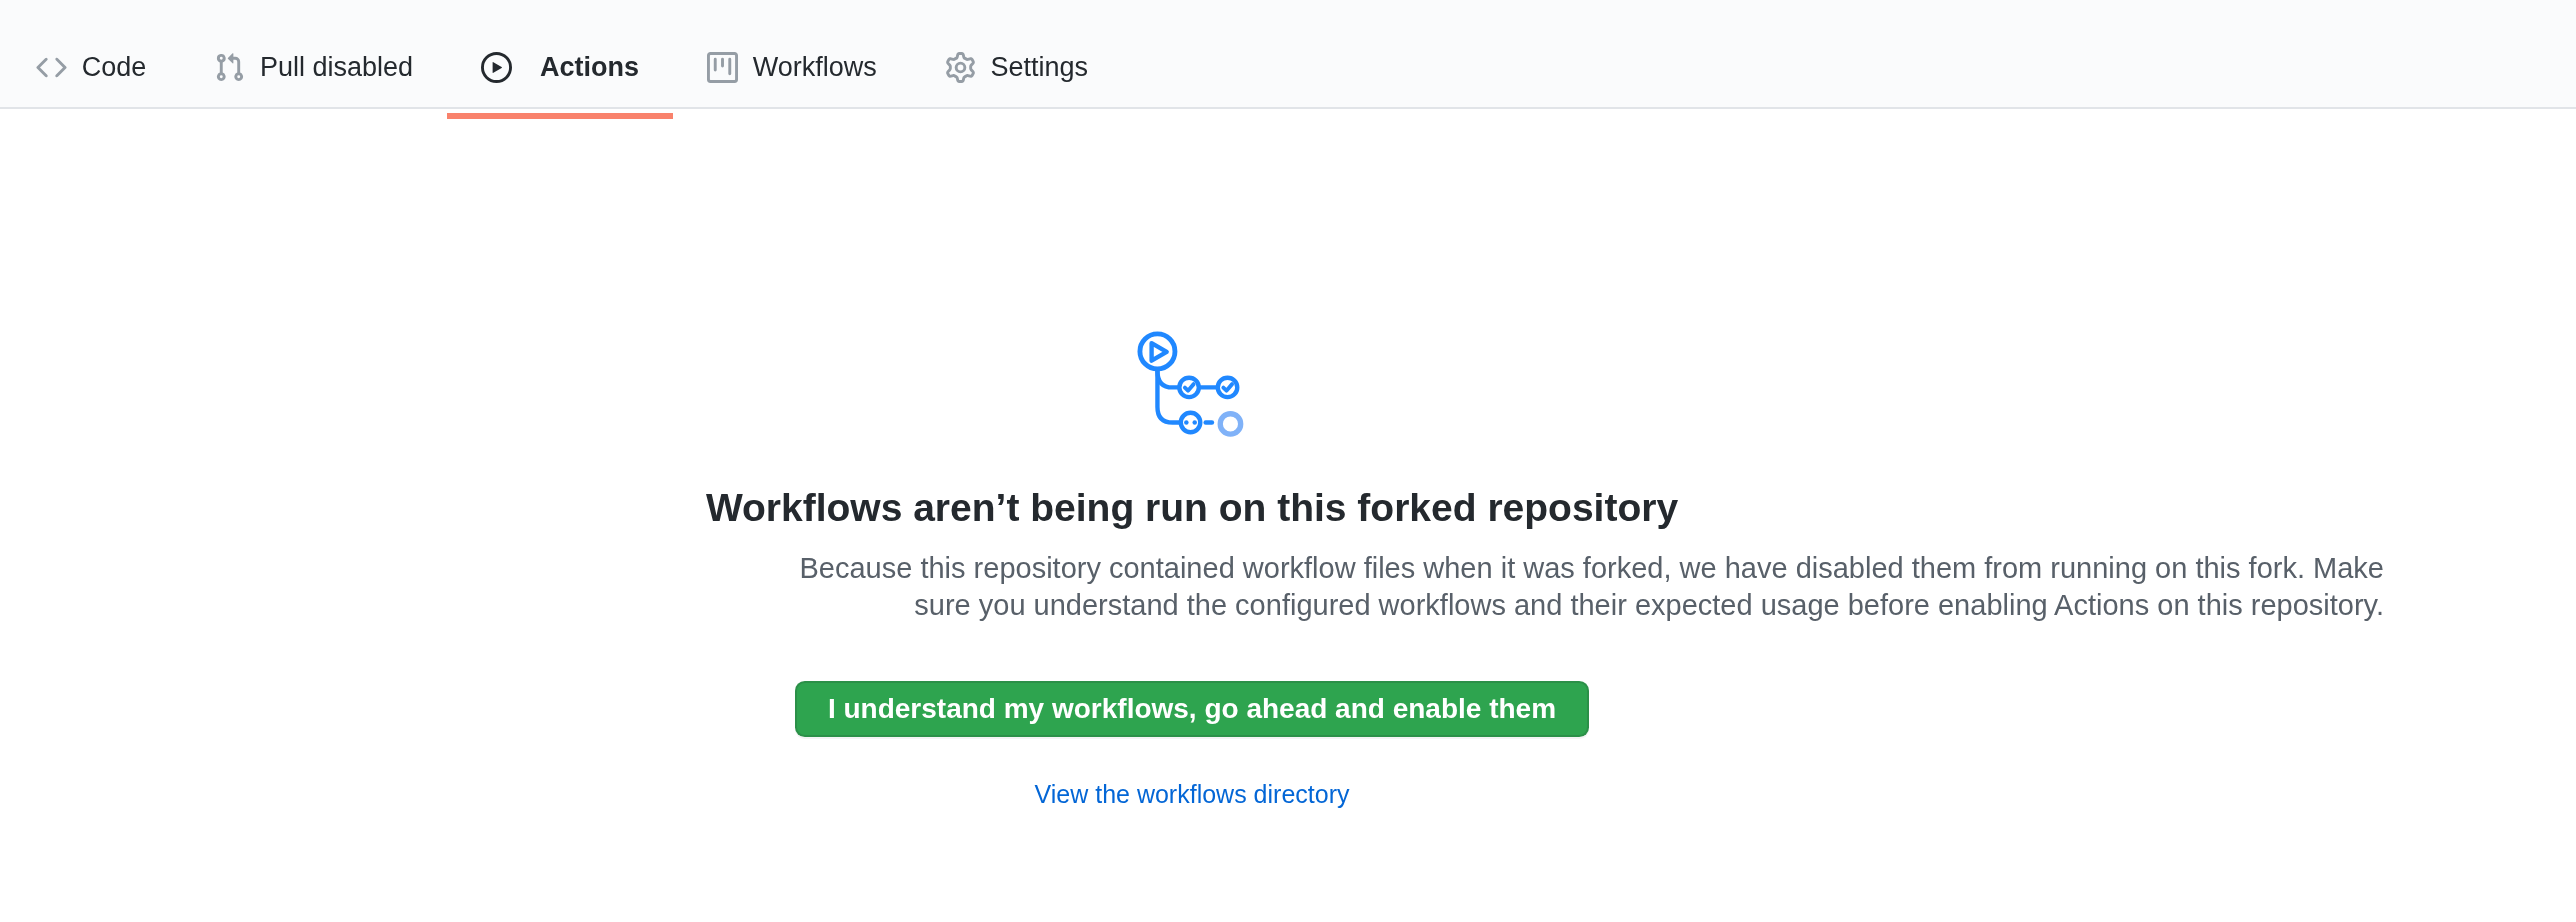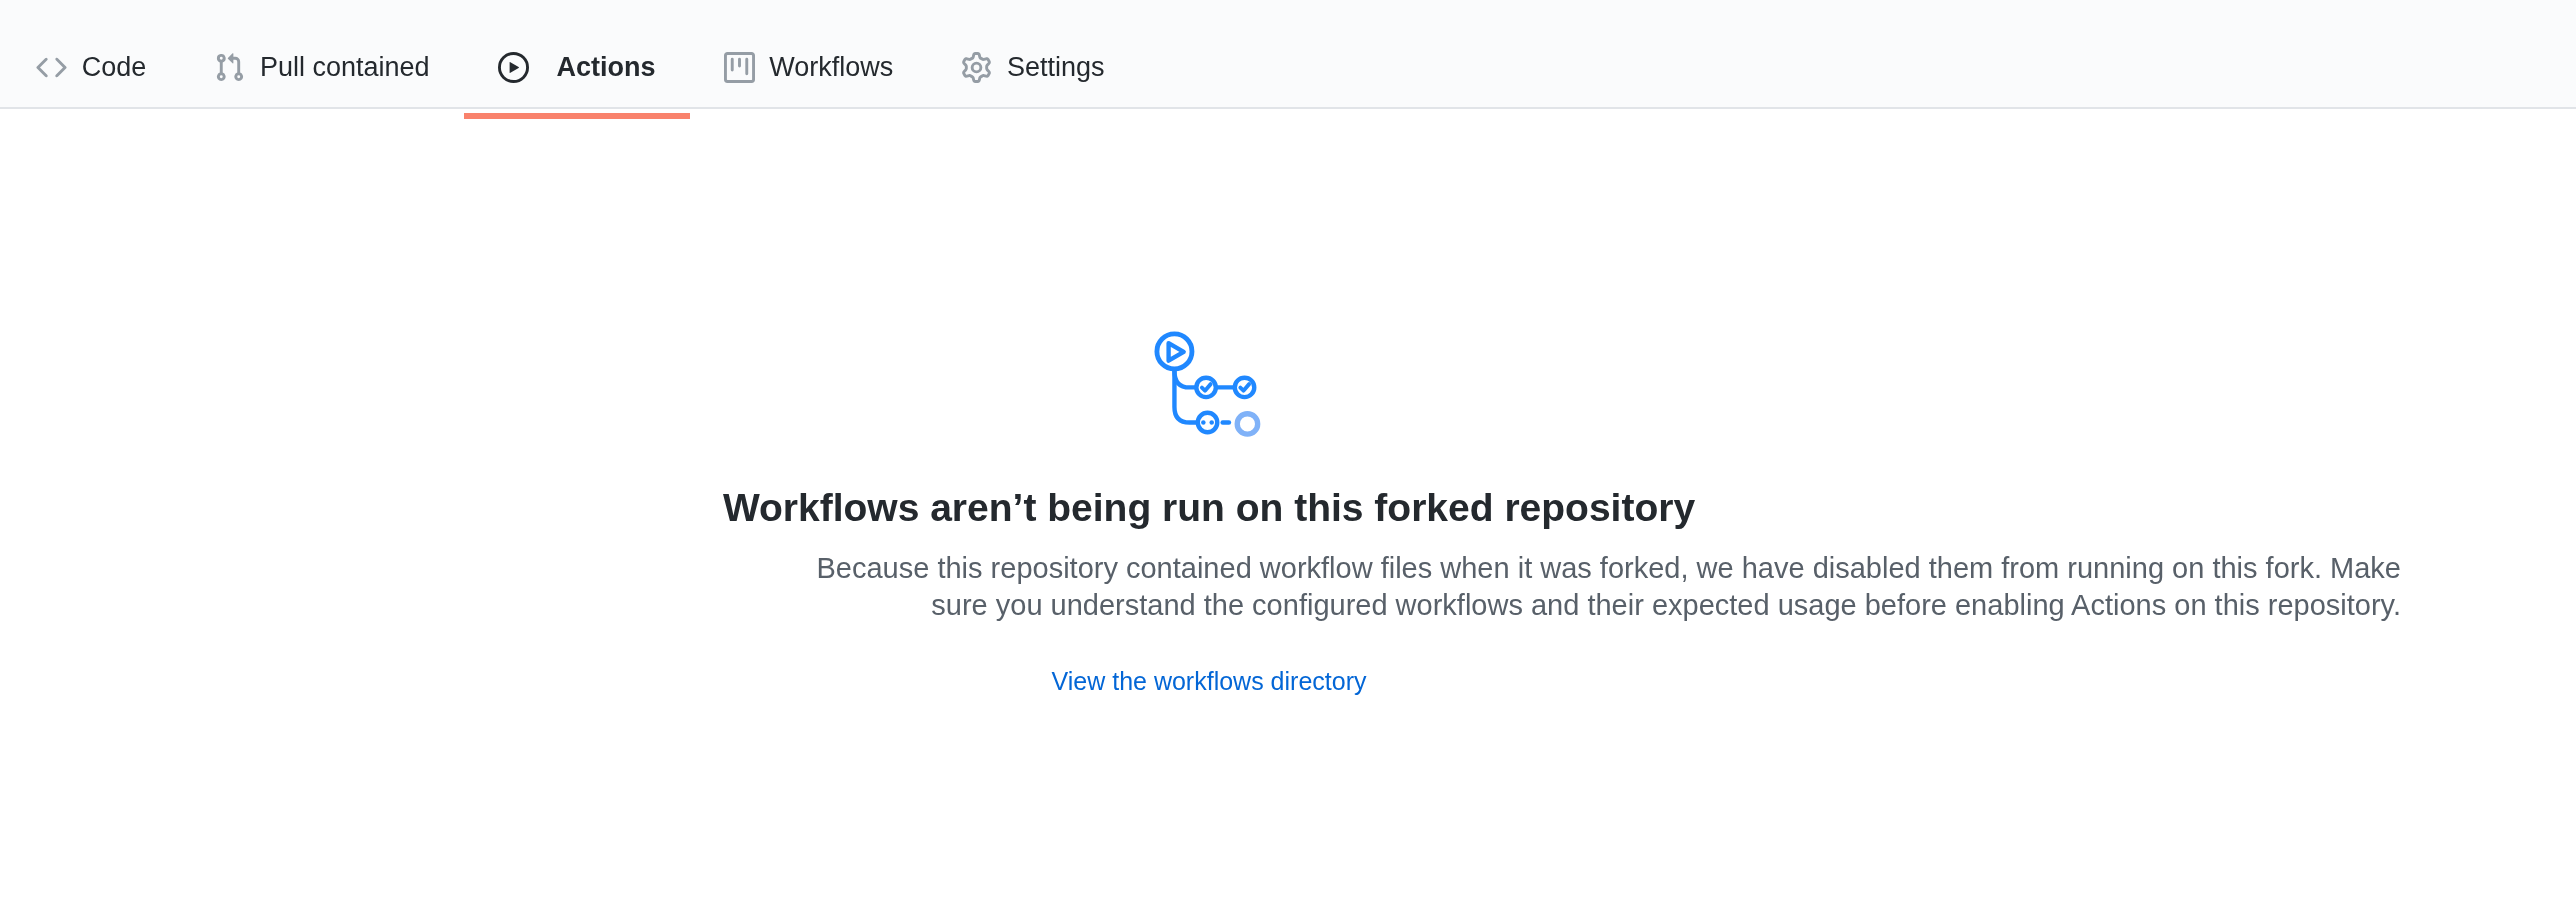--- a/index.html
+++ b/index.html
@@ -41,21 +41,21 @@
     position: absolute;
     left: 0; right: 0; bottom: -11.7px;
     height: 5.9px;
     background: #f9826c;
   }
 
   
   .blankslate {
     position: absolute;
     top: 330px;
-    left: 17px;
+    left: 0;
     width: 2384px;
     text-align: center;
   }
   .workflow-illustration {
     display: block;
     margin: 0 auto;
     width: 110px; height: 110px;
   }
   .blankslate h3 {
     margin: 43px 0 0;
@@ -102,21 +102,21 @@
     <svg class="octicon" viewBox="0 0 16 16" aria-hidden="true">
         <path d="m11.28 3.22 4.25 4.25a.75.75 0 0 1 0 1.06l-4.25 4.25a.749.749 0 0 1-1.275-.326.749.749 0 0 1 .215-.734L13.94 8l-3.69-3.72a.749.749 0 0 1 .326-1.275.749.749 0 0 1 .734.215Zm-6.56 0a.751.751 0 0 1 1.042.018.751.751 0 0 1 .018 1.042L2.06 8l3.72 3.72a.749.749 0 0 1-.326 1.275.749.749 0 0 1-.734-.215L.47 8.53a.75.75 0 0 1 0-1.06Z"></path>
       </svg>
     <span>Code</span>
   </a>
 
   <a class="tab">
     <svg class="octicon" viewBox="0 0 16 16" aria-hidden="true">
         <path d="M1.5 3.25a2.25 2.25 0 1 1 3 2.122v5.256a2.251 2.251 0 1 1-1.5 0V5.372A2.25 2.25 0 0 1 1.5 3.25Zm5.677-.177L9.573.677A.25.25 0 0 1 10 .854V2.5h1A2.5 2.5 0 0 1 13.5 5v5.628a2.251 2.251 0 1 1-1.5 0V5a1 1 0 0 0-1-1h-1v1.646a.25.25 0 0 1-.427.177L7.177 3.427a.25.25 0 0 1 0-.354ZM3.75 2.5a.75.75 0 1 0 0 1.5.75.75 0 0 0 0-1.5Zm0 9.5a.75.75 0 1 0 0 1.5.75.75 0 0 0 0-1.5Zm8.25.75a.75.75 0 1 0 1.5 0 .75.75 0 0 0-1.5 0Z"></path>
       </svg>
-    <span>Pull contained</span>
+    <span>Pull disabled</span>
   </a>
 
   <a class="tab selected">
     <svg class="octicon" viewBox="0 0 16 16" aria-hidden="true">
         <path d="M8 0a8 8 0 1 1 0 16A8 8 0 0 1 8 0ZM1.5 8a6.5 6.5 0 1 0 13 0 6.5 6.5 0 0 0-13 0Zm4.879-2.773 4.264 2.559a.25.25 0 0 1 0 .428l-4.264 2.559A.25.25 0 0 1 6 10.559V5.442a.25.25 0 0 1 .379-.215Z"></path>
       </svg>
     <span>Actions</span>
   </a>
 
   <a class="tab">
@@ -153,19 +153,20 @@
     <circle cx="55" cy="95" r="10" fill="#ffffff" stroke="#2088ff" stroke-width="4.5"></circle>
     <circle cx="50.7" cy="95" r="2.3" fill="#2088ff"></circle>
     <circle cx="59.3" cy="95" r="2.3" fill="#2088ff"></circle>
     <circle cx="96" cy="96.5" r="10.5" fill="#ffffff" stroke="#80b2f8" stroke-width="5.5"></circle>
   </svg>
 
   <h3>Workflows aren’t being run on this forked repository</h3>
 
   <p><span>Because this repository contained workflow files when it was forked, we have disabled them from running on this fork. Make</span><br><span>sure you understand the configured workflows and their expected usage before enabling Actions on this repository.</span></p>
 
+  <button class="enable-btn">I understand my workflows, go ahead and enable them</button>
 
   <div class="link-row">
     <a class="dir-link">View the workflows directory</a>
   </div>
 
 </section>
 
 
 </body></html>

